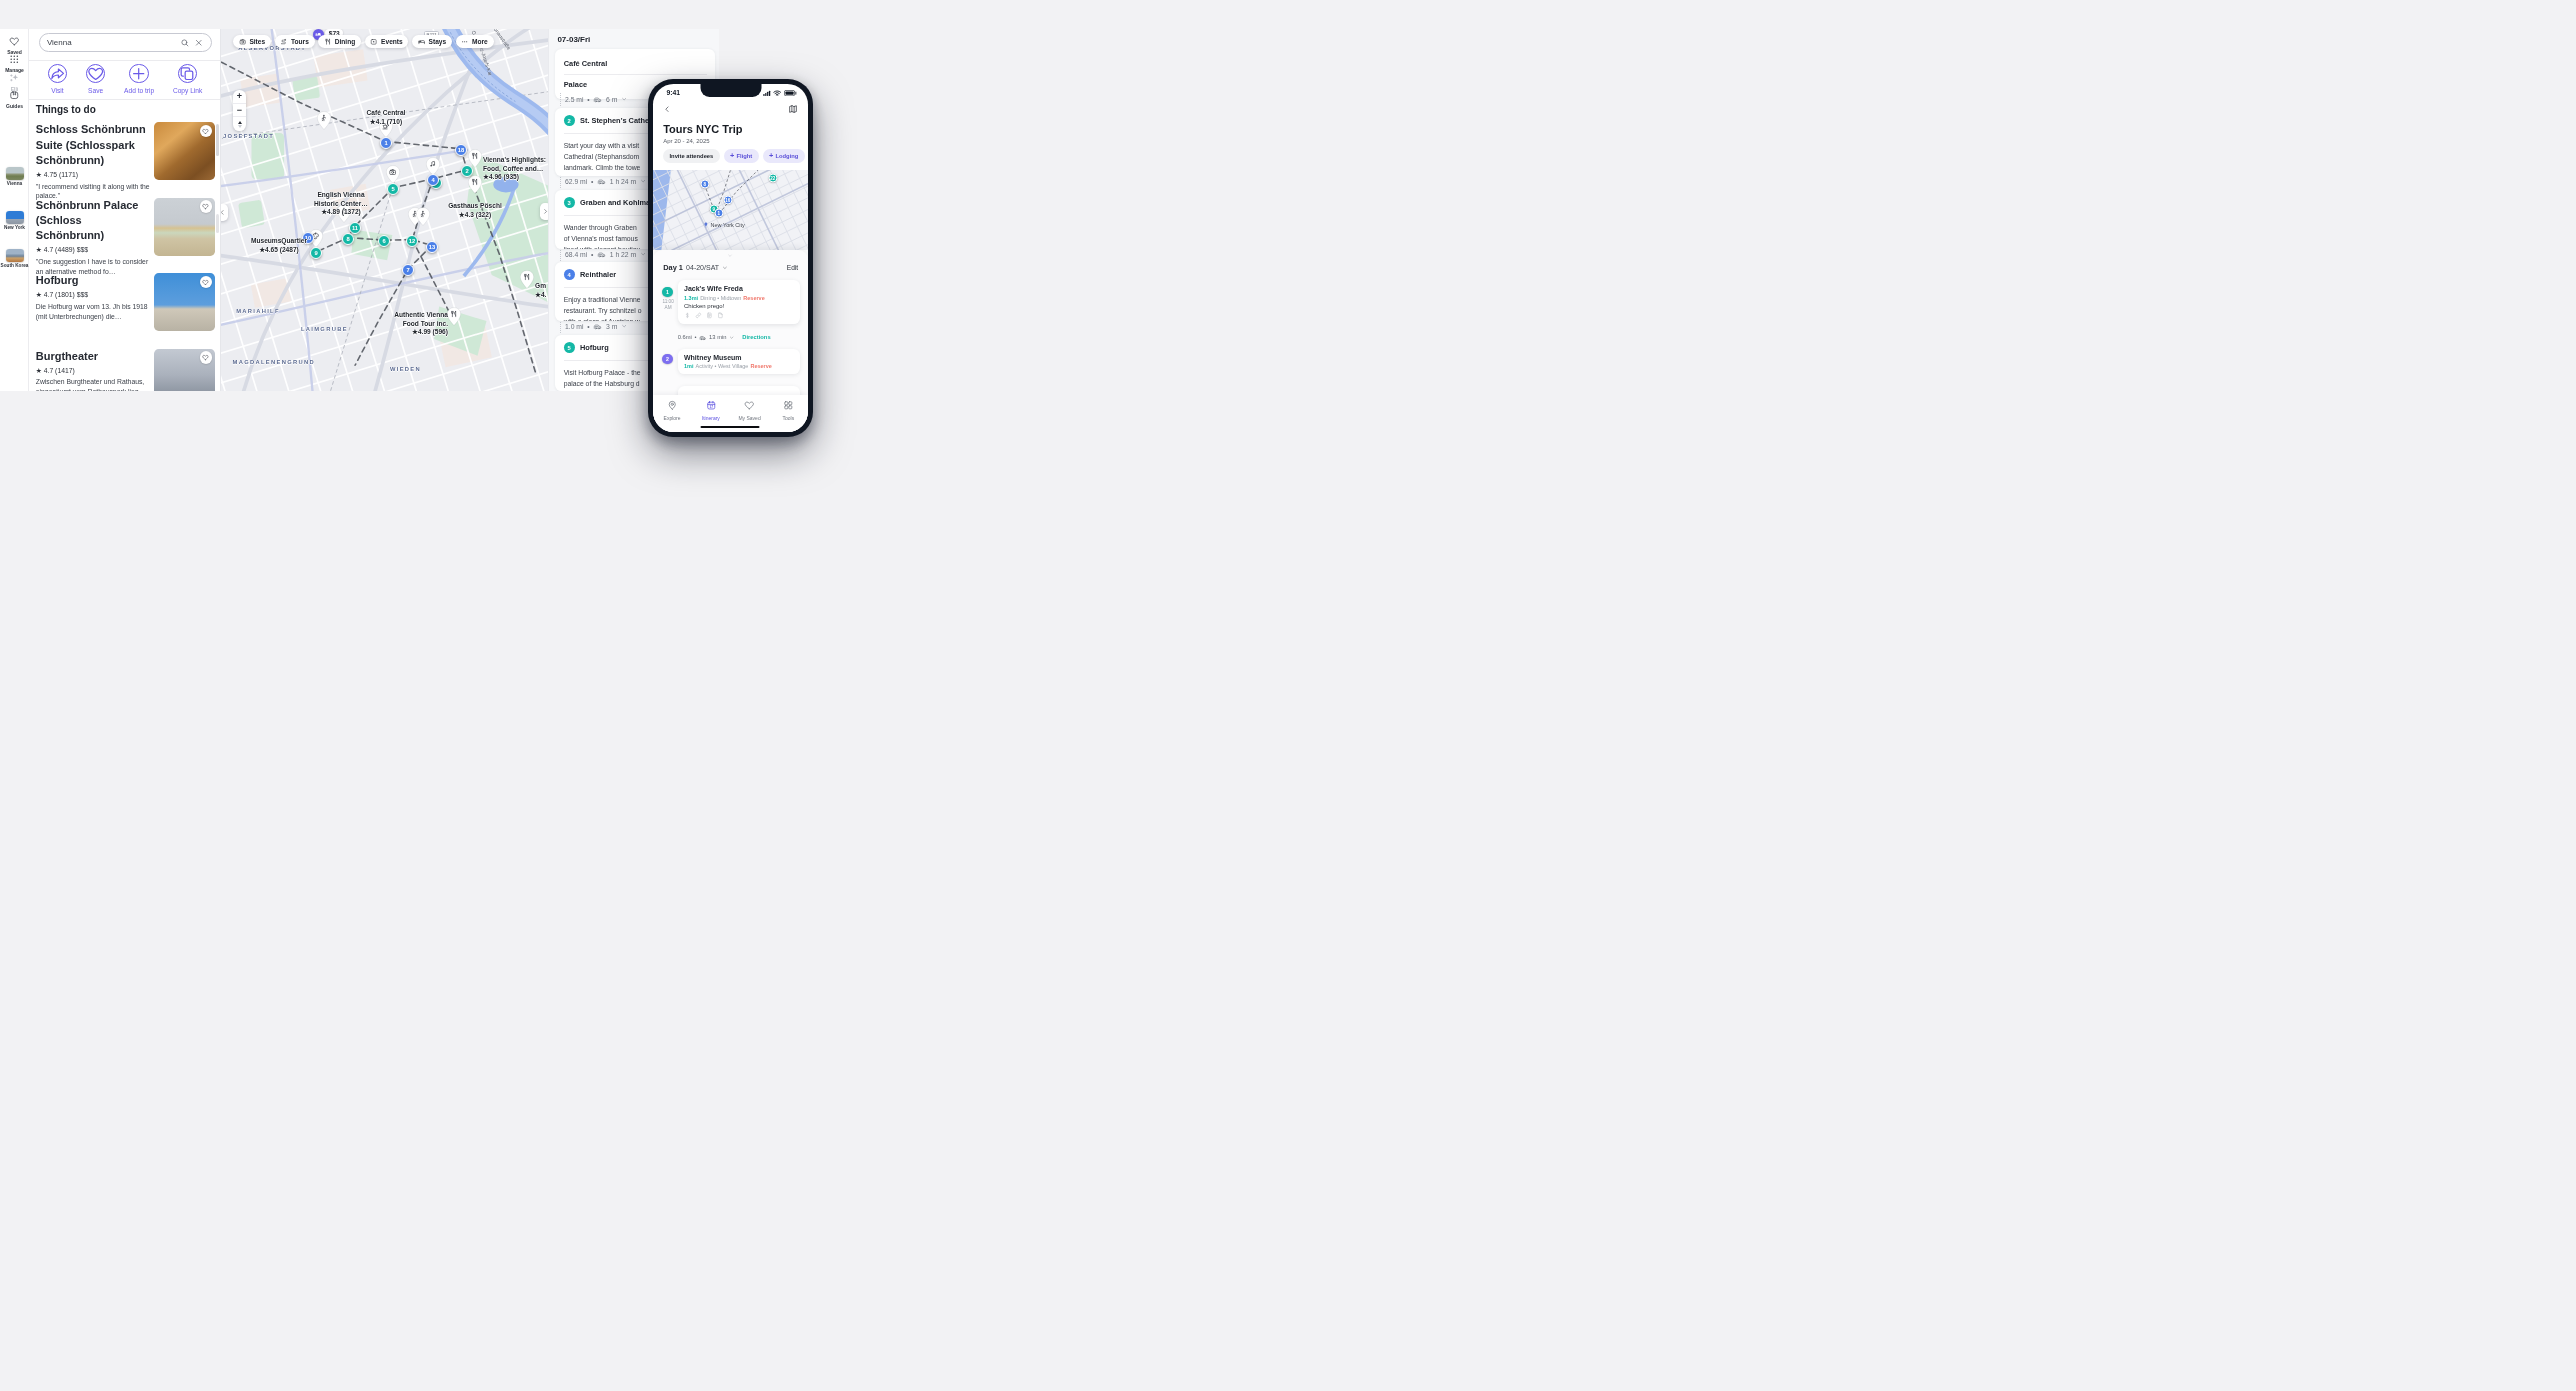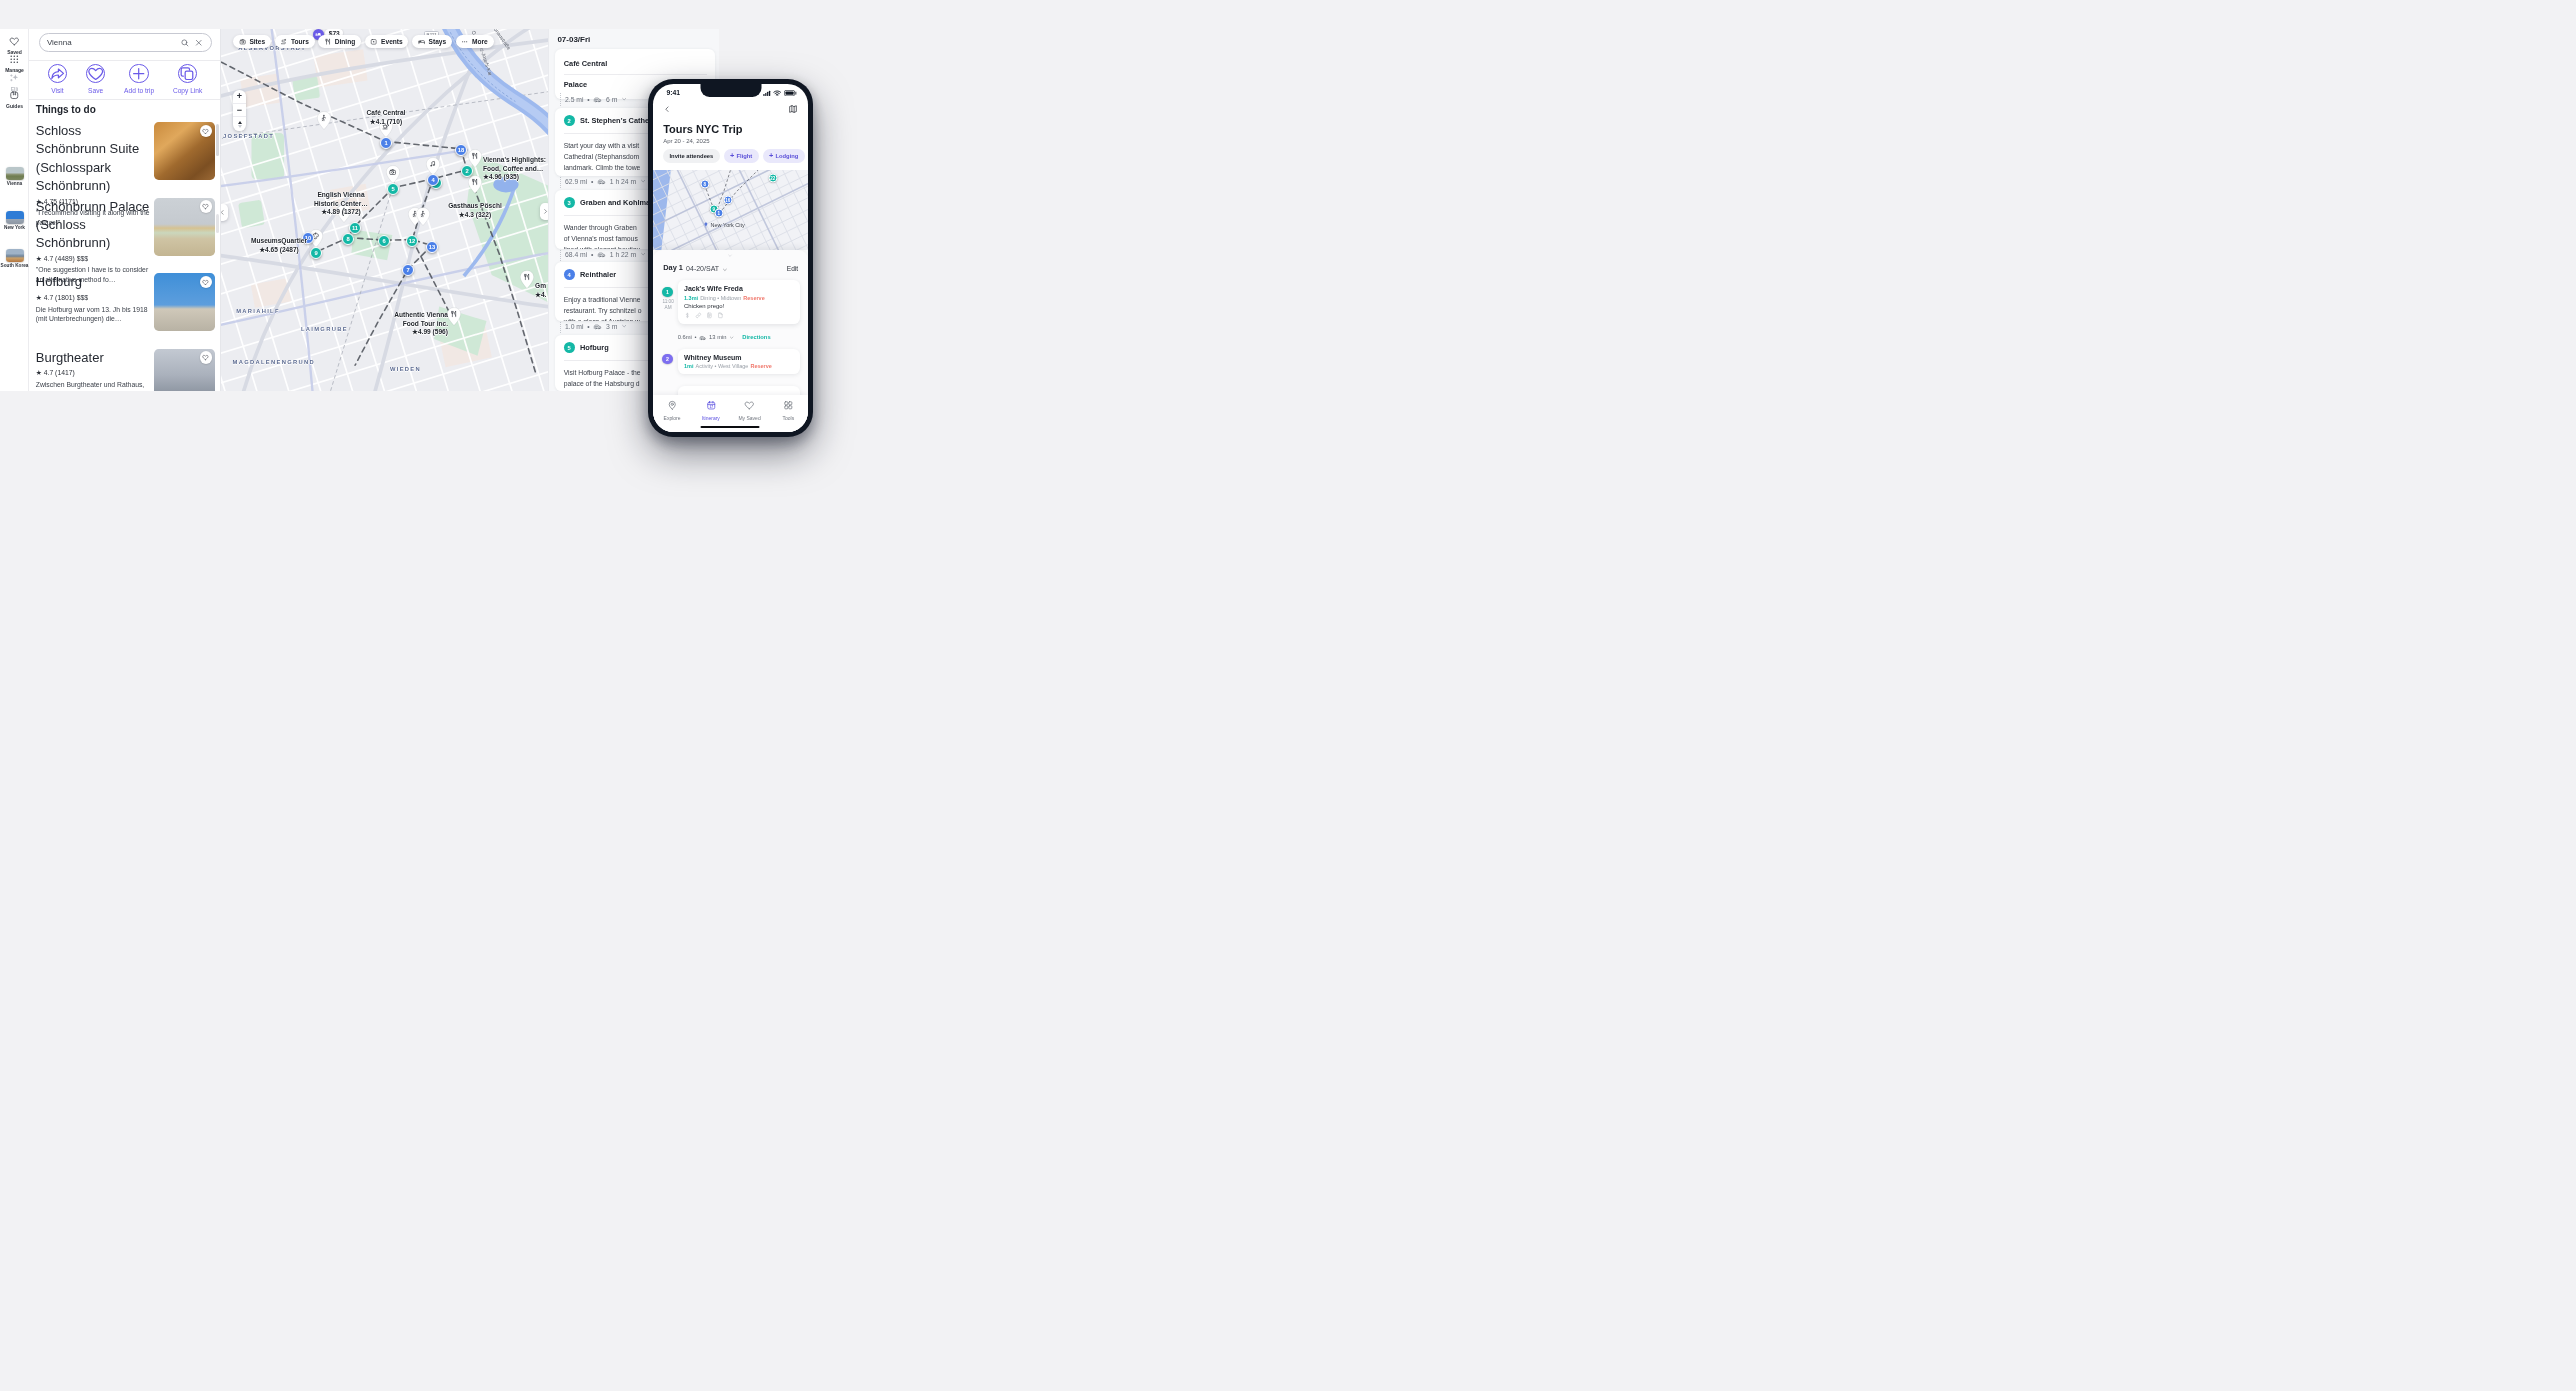--- a/index.html
+++ b/index.html
@@ -48,21 +48,21 @@
   .hdiv { position:absolute; left:0; width:192px; height:0.5px; background:#ebebee; }
   .actions { position:absolute; left:0; top:35px; width:192px; display:flex; justify-content:space-evenly; }
   .action { text-align:center; cursor:pointer; }
   .action .circ { width:19.4px; height:19.4px; border:0.7px solid var(--purple); border-radius:50%;
     display:flex; align-items:center; justify-content:center; margin:0 auto; color:var(--purple); }
   .action .lbl { margin-top:3.2px; font-size:6.6px; color:var(--purple); }
   .things-title { position:absolute; left:6.8px; top:75px; font-size:10px; font-weight:700; color:#1e222a; }
   .things { position:absolute; left:0; top:90px; width:192px; }
   .thing { position:relative; height:65px; margin-bottom:10.5px; }
   .thing .txt { position:absolute; left:6.8px; top:3.2px; width:115px; }
-  .t-title { font-size:13px; font-weight:400; color:#262a32; line-height:1.4; }
+  .t-title { font-size:11px; font-weight:700; color:#262a32; line-height:1.4; }
   .t-meta { font-size:6.8px; color:#2c3038; margin-top:2.6px; }
   .t-desc { font-size:6.8px; color:#3c414a; line-height:1.45; margin-top:2.6px; }
   .t-photo { position:absolute; right:6.3px; top:3.2px; width:61px; height:58px; border-radius:4.7px; overflow:hidden; }
   .fav { position:absolute; right:2.6px; top:2.6px; width:12.6px; height:12.6px; background:#fff; border-radius:50%;
     display:flex; align-items:center; justify-content:center; color:#2f333b; box-shadow:0 0.5px 1.6px rgba(0,0,0,.2); }
   .fav .ic { width:6.8px; height:6.8px; }
   .ph-1 { background:linear-gradient(140deg,#c98a3d 0%,#e0a85c 30%,#a06a2e 55%,#7c4f22 80%,#9c6a36 100%); }
   .ph-2 { background:linear-gradient(#ccd1d6 0%,#c5cacf 45%,#d6c291 52%,#cbd7bd 60%,#cfc4a4 70%,#c3b592 100%); }
   .ph-3 { background:linear-gradient(#3f8fd8 0%,#5d9edd 55%,#cfc8b9 62%,#b8b2a4 100%); }
   .ph-4 { background:linear-gradient(#c3c9d2 0%,#aab1bc 45%,#8e96a2 75%,#7d8591 100%); }
@@ -152,21 +152,21 @@
   .pmap svg.fill { position:absolute; inset:0; width:100%; height:100%; }
   .pmk { position:absolute; width:9px; height:9px; border-radius:50%; border:0.9px solid #fff; color:#fff;
     font-size:4.5px; font-weight:700; display:flex; align-items:center; justify-content:center;
     transform:translate(-50%,-50%); box-shadow:0 0.5px 1.6px rgba(0,0,0,.3); }
   .pmap-label { position:absolute; left:50px; top:52px; font-size:5.5px; color:#3c414b;
     display:flex; gap:2.1px; align-items:center; text-shadow:0 0 1.6px #fff; }
   .pmap-label .ic { width:5.8px; height:5.8px; color:#5b79d9; }
   .sheet { position:absolute; left:0; top:166px; width:155px; height:182px; background:#fbfbfc;
     border-radius:9.5px 9.5px 0 0; box-shadow:0 -2.1px 6.3px rgba(30,35,50,.08); }
   .handle { position:absolute; left:50%; top:3.7px; transform:translateX(-50%); width:9.5px; height:5.3px; color:#b9bdc4; }
-  .dayrow { position:absolute; left:10.5px; right:9.5px; top:13.7px; display:flex; align-items:flex-end; gap:3.2px; }
+  .dayrow { position:absolute; left:10.5px; right:9.5px; top:13.7px; display:flex; align-items:center; gap:3.2px; }
   .dayrow .d1 { font-size:7.4px; font-weight:700; color:#1e222a; }
   .dayrow .d2 { font-size:7px; color:#3f444d; }
   .dayrow .chev { width:5.8px; height:5.8px; color:#3f444d; }
   .dayrow .edit { margin-left:auto; font-size:6.6px; color:#262b33; }
   .tl-num { position:absolute; left:9.5px; width:10.5px; height:10.5px; border-radius:50%; color:#fff; font-size:5.3px;
     font-weight:700; display:flex; align-items:center; justify-content:center; box-shadow:0 0.5px 1.6px rgba(0,0,0,.25); }
   .tl-time { position:absolute; left:7.4px; width:16px; text-align:center; font-size:4.7px; color:#9aa0a8; line-height:1.35; }
   .pcard { position:absolute; left:25px; width:122px; background:#fff; border-radius:6.3px;
     box-shadow:0 1.1px 4.2px rgba(40,45,60,.1); padding:5.3px 6.3px; }
   .pc-title { font-size:7px; font-weight:700; color:#1f242c; }

